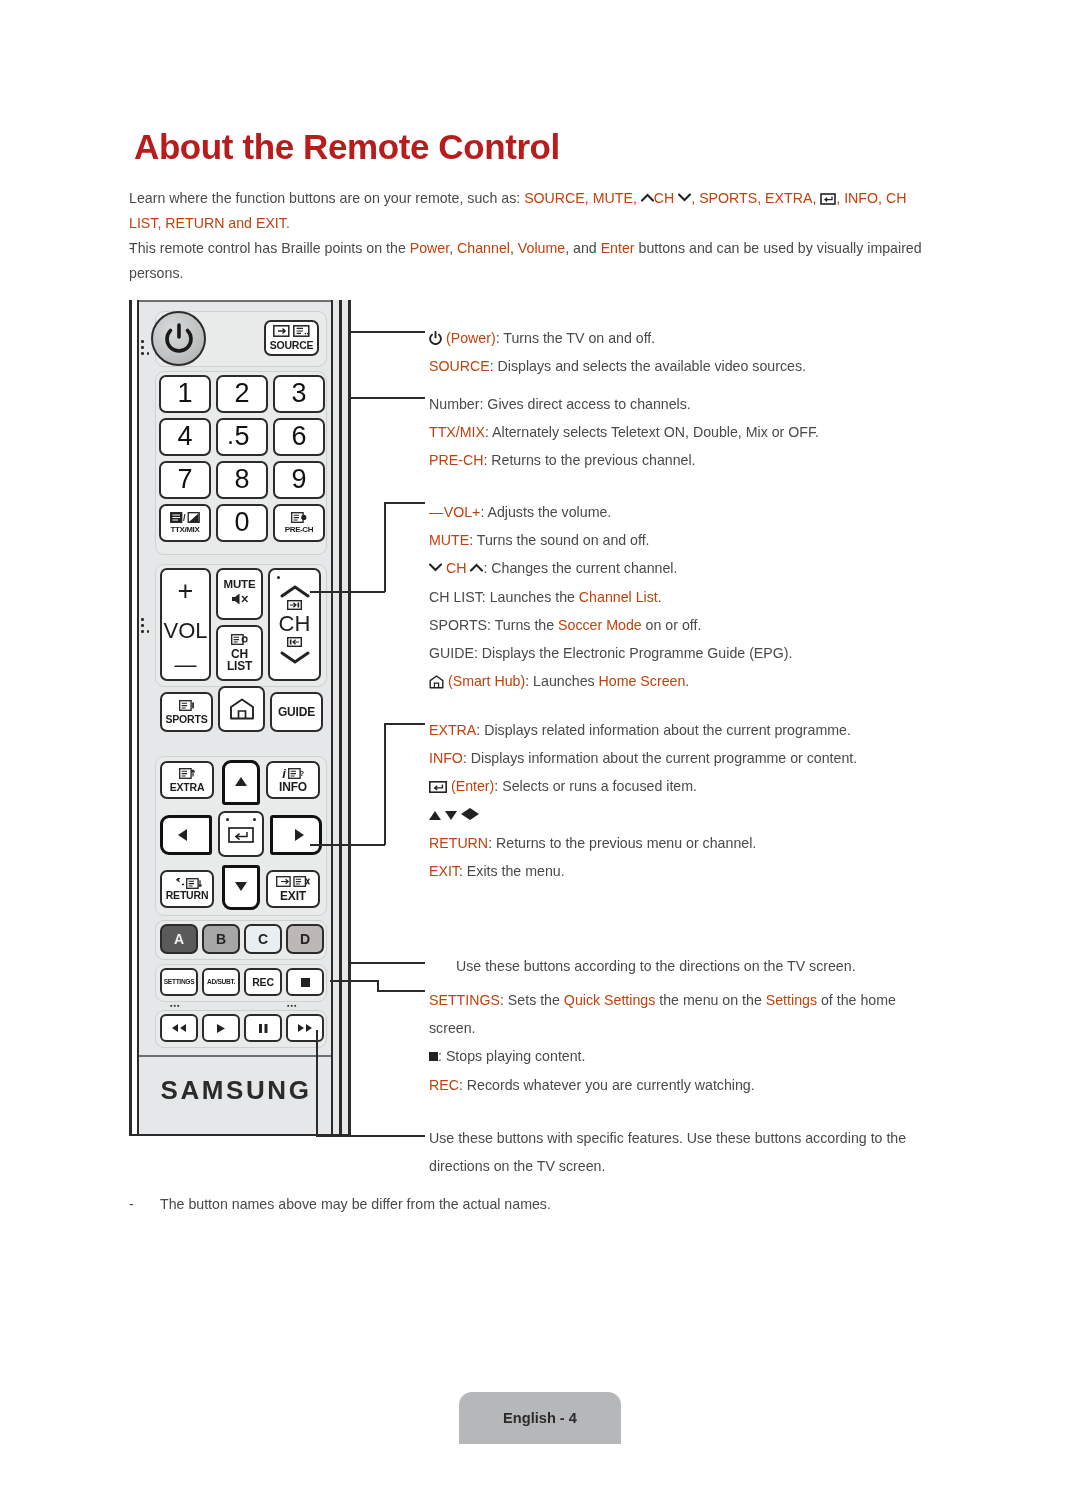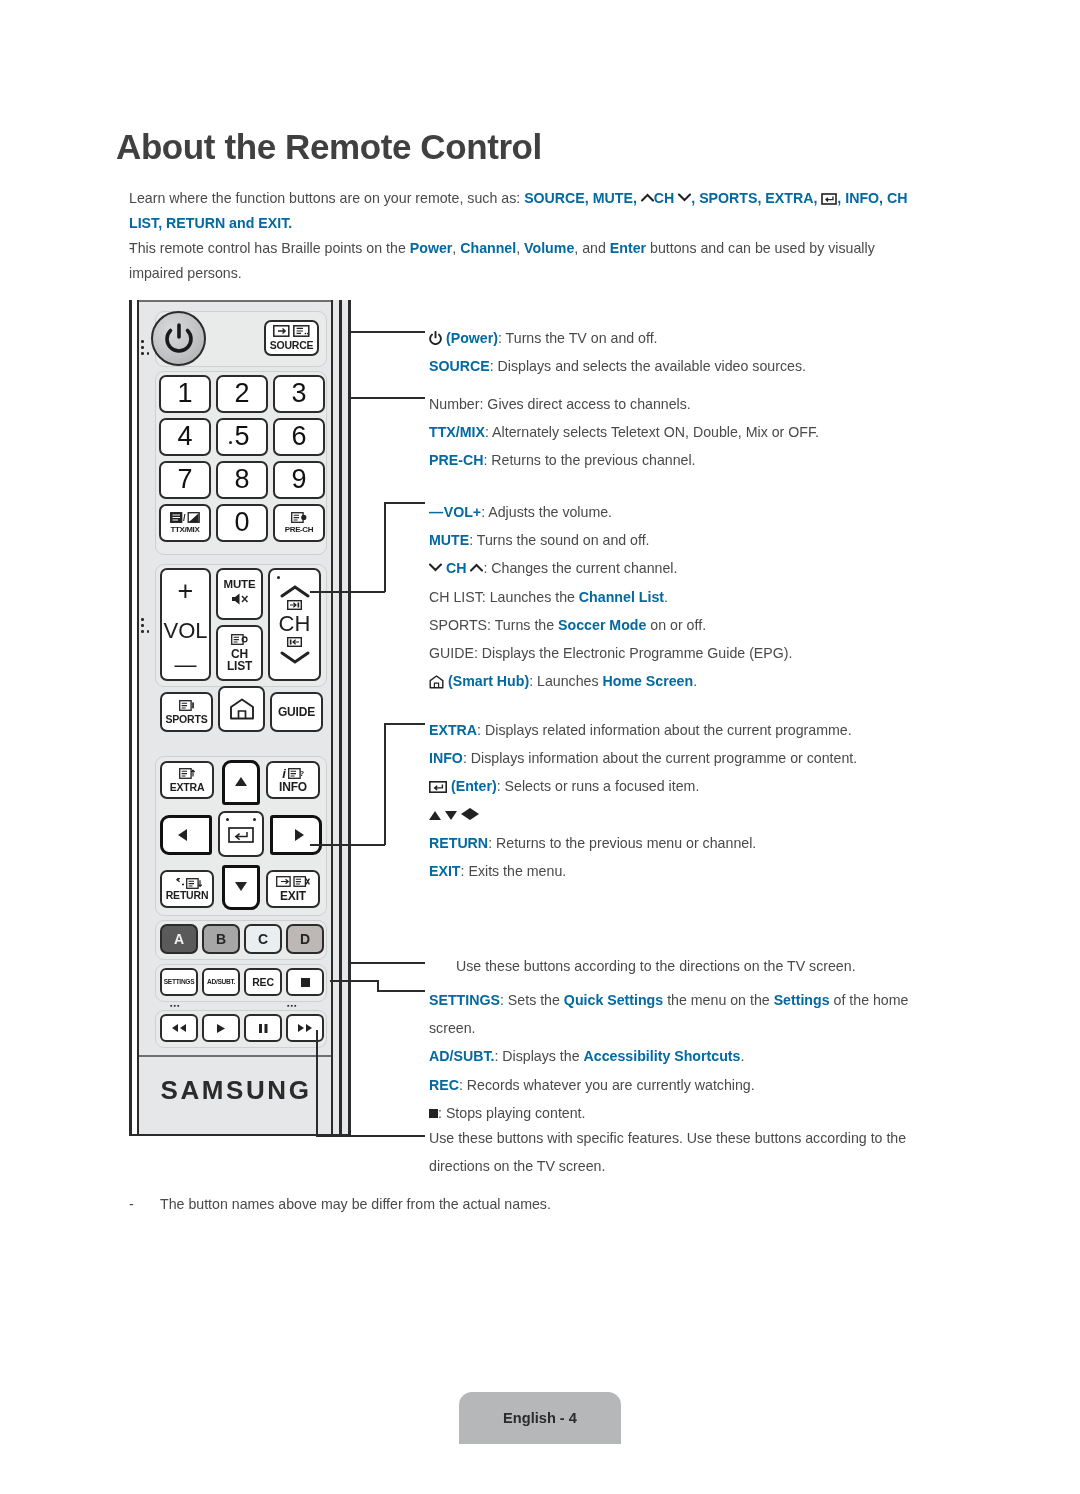--- a/index.html
+++ b/index.html
@@ -8,41 +8,41 @@
     background:#ffffff;
     font-family:"Liberation Sans", sans-serif;
     color:#3b3b3b;
     position:relative;
     overflow:hidden;
   }
   .page{position:absolute;inset:0;}
 
   
   .title{
-    position:absolute;left:116px;top:127px;
-    font-size:35px;font-weight:700;color:#404040;
+    position:absolute;left:134px;top:127px;
+    font-size:35px;font-weight:700;color:#b91c1c;
     letter-spacing:-0.4px;
   }
   .intro{
     position:absolute;left:129px;top:186px;width:800px;
     font-size:14.2px;line-height:25px;color:#4a4a4a;
   }
   .bullet-row{
     position:absolute;left:129px;top:236px;width:800px;
     font-size:14.2px;line-height:25px;color:#4a4a4a;
   }
   .bullet-row .dash{position:absolute;left:0;top:0;}
   .bullet-row .btxt{display:block;}
   .note-row{
     position:absolute;left:129px;top:1192px;width:800px;
     font-size:14.2px;line-height:25px;color:#4a4a4a;
   }
   .note-row .dash{position:absolute;left:0;top:0;}
   .note-row .btxt{display:block;margin-left:31px;}
-  b{font-weight:700;color:#0369a1;}
+  b{font-weight:400;color:#c2410c;}
 
   
   .ic{display:inline-block;vertical-align:-2px;}
   .ic-pow{width:13px;height:14px;vertical-align:-2px;}
   .ic-caret{display:inline-block;width:13px;height:9px;vertical-align:1px;}
   .ic-sq{display:inline-block;width:9px;height:9px;background:#222;vertical-align:0px;}
   .tri{display:inline-block;width:0;height:0;vertical-align:0px;}
   .tri-u{border-left:6px solid transparent;border-right:6px solid transparent;border-bottom:9px solid #222;}
   .tri-d{border-left:6px solid transparent;border-right:6px solid transparent;border-top:9px solid #222;}
   .tri-l{border-top:6px solid transparent;border-bottom:6px solid transparent;border-right:9px solid #222;}
@@ -517,23 +517,22 @@
     <div><b>RETURN</b><span>: Returns to the previous menu or channel.</span></div>
     <div><b>EXIT</b><span>: Exits the menu.</span></div>
   </div>
 
   <div class="desc" style="left:429px;top:952px;width:515px;margin-left:27px;">
     <div>Use these buttons according to the directions on the TV screen.</div>
   </div>
 
   <div class="desc" style="left:429px;top:986px;width:490px;">
     <div><b>SETTINGS</b><span>: Sets the </span><b>Quick Settings</b><span> the menu on the </span><b>Settings</b><span> of the home screen.</span></div>
-    <div><b>AD/SUBT.</b><span>: Displays the </span><b>Accessibility Shortcuts</b><span>.</span></div>
+    <div><span class="ic-sq"></span><span>: Stops playing content.</span></div>
     <div><b>REC</b><span>: Records whatever you are currently watching.</span></div>
-    <div><span class="ic-sq"></span><span>: Stops playing content.</span></div>
   </div>
 
   <div class="desc" style="left:429px;top:1124px;width:510px;">
     <div>Use these buttons with specific features. Use these buttons according to the directions on the TV screen.</div>
   </div>
 
   <div class="note-row">
     <span class="dash">-</span>
     <span class="btxt">The button names above may be differ from the actual names.</span>
   </div>

